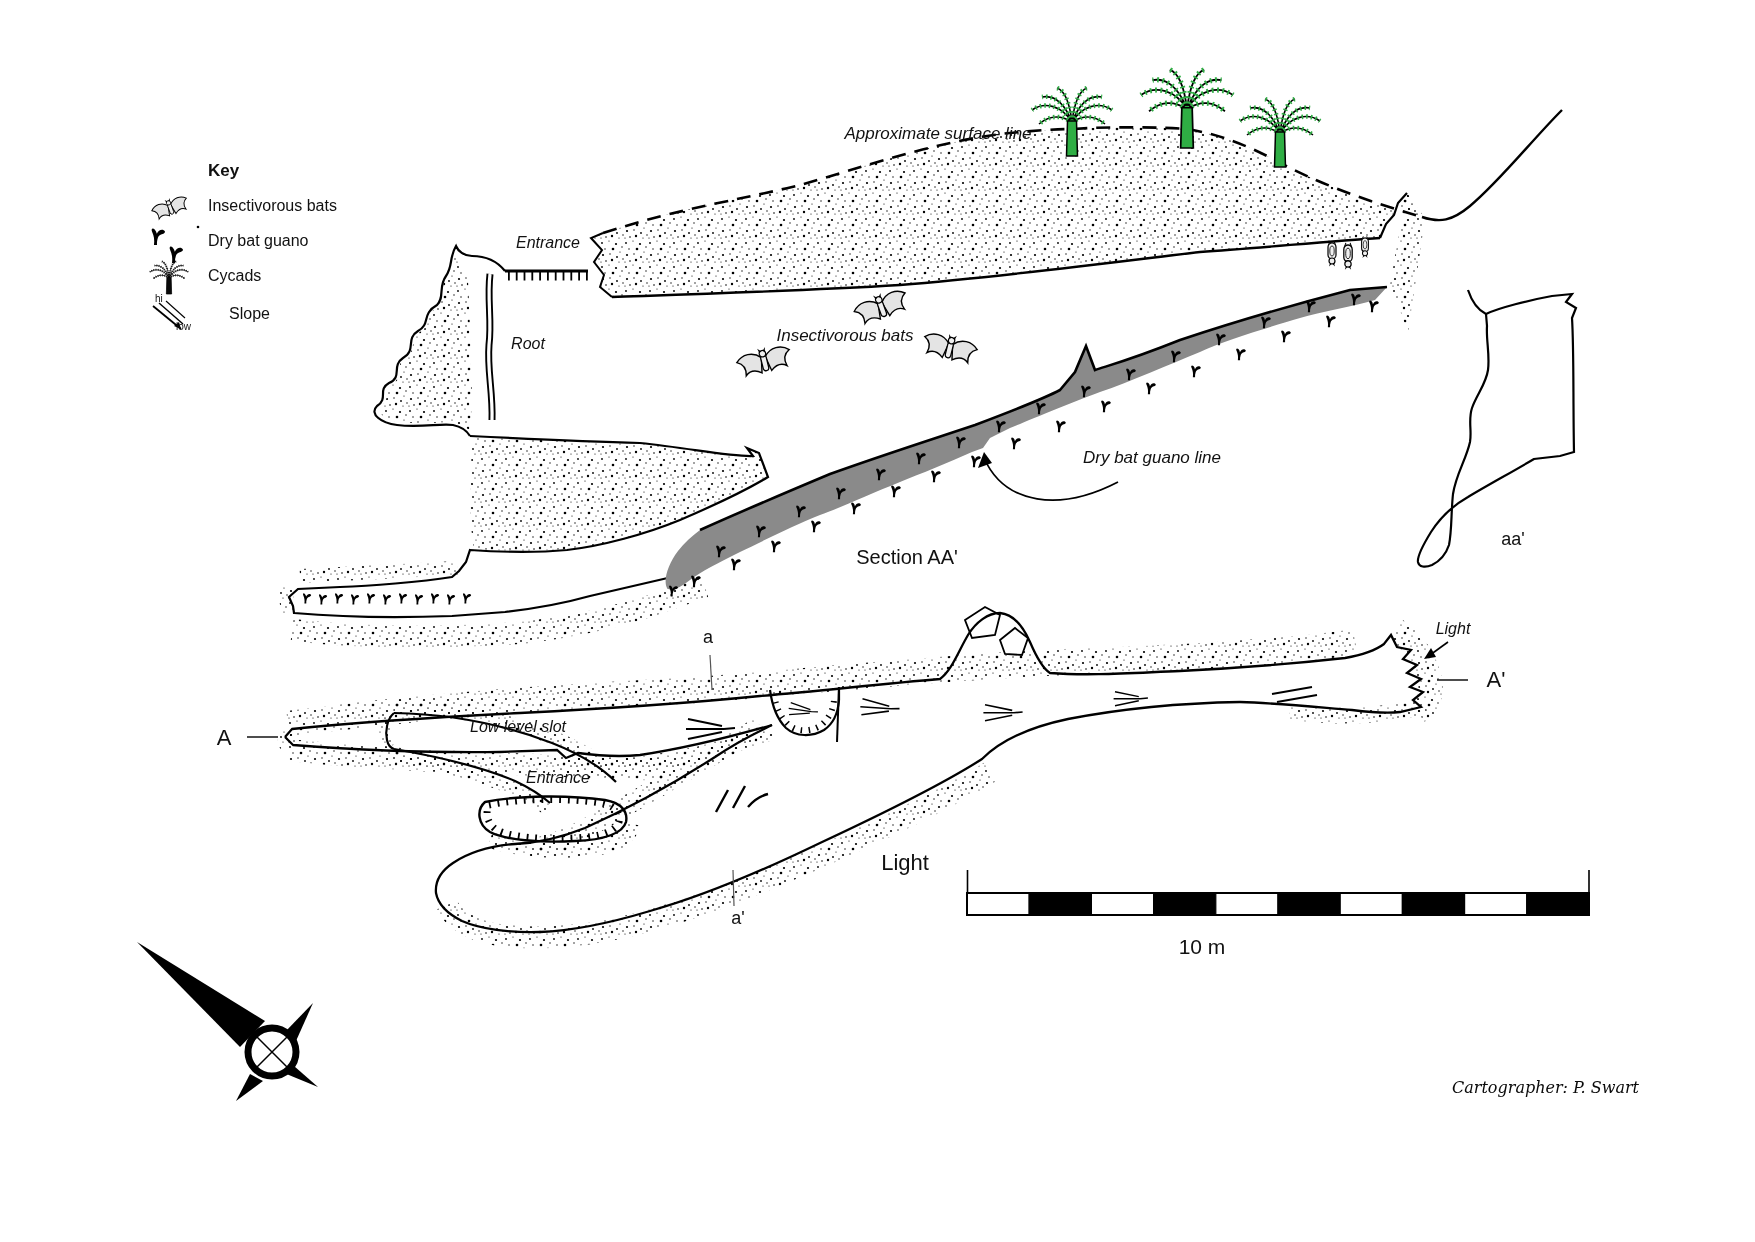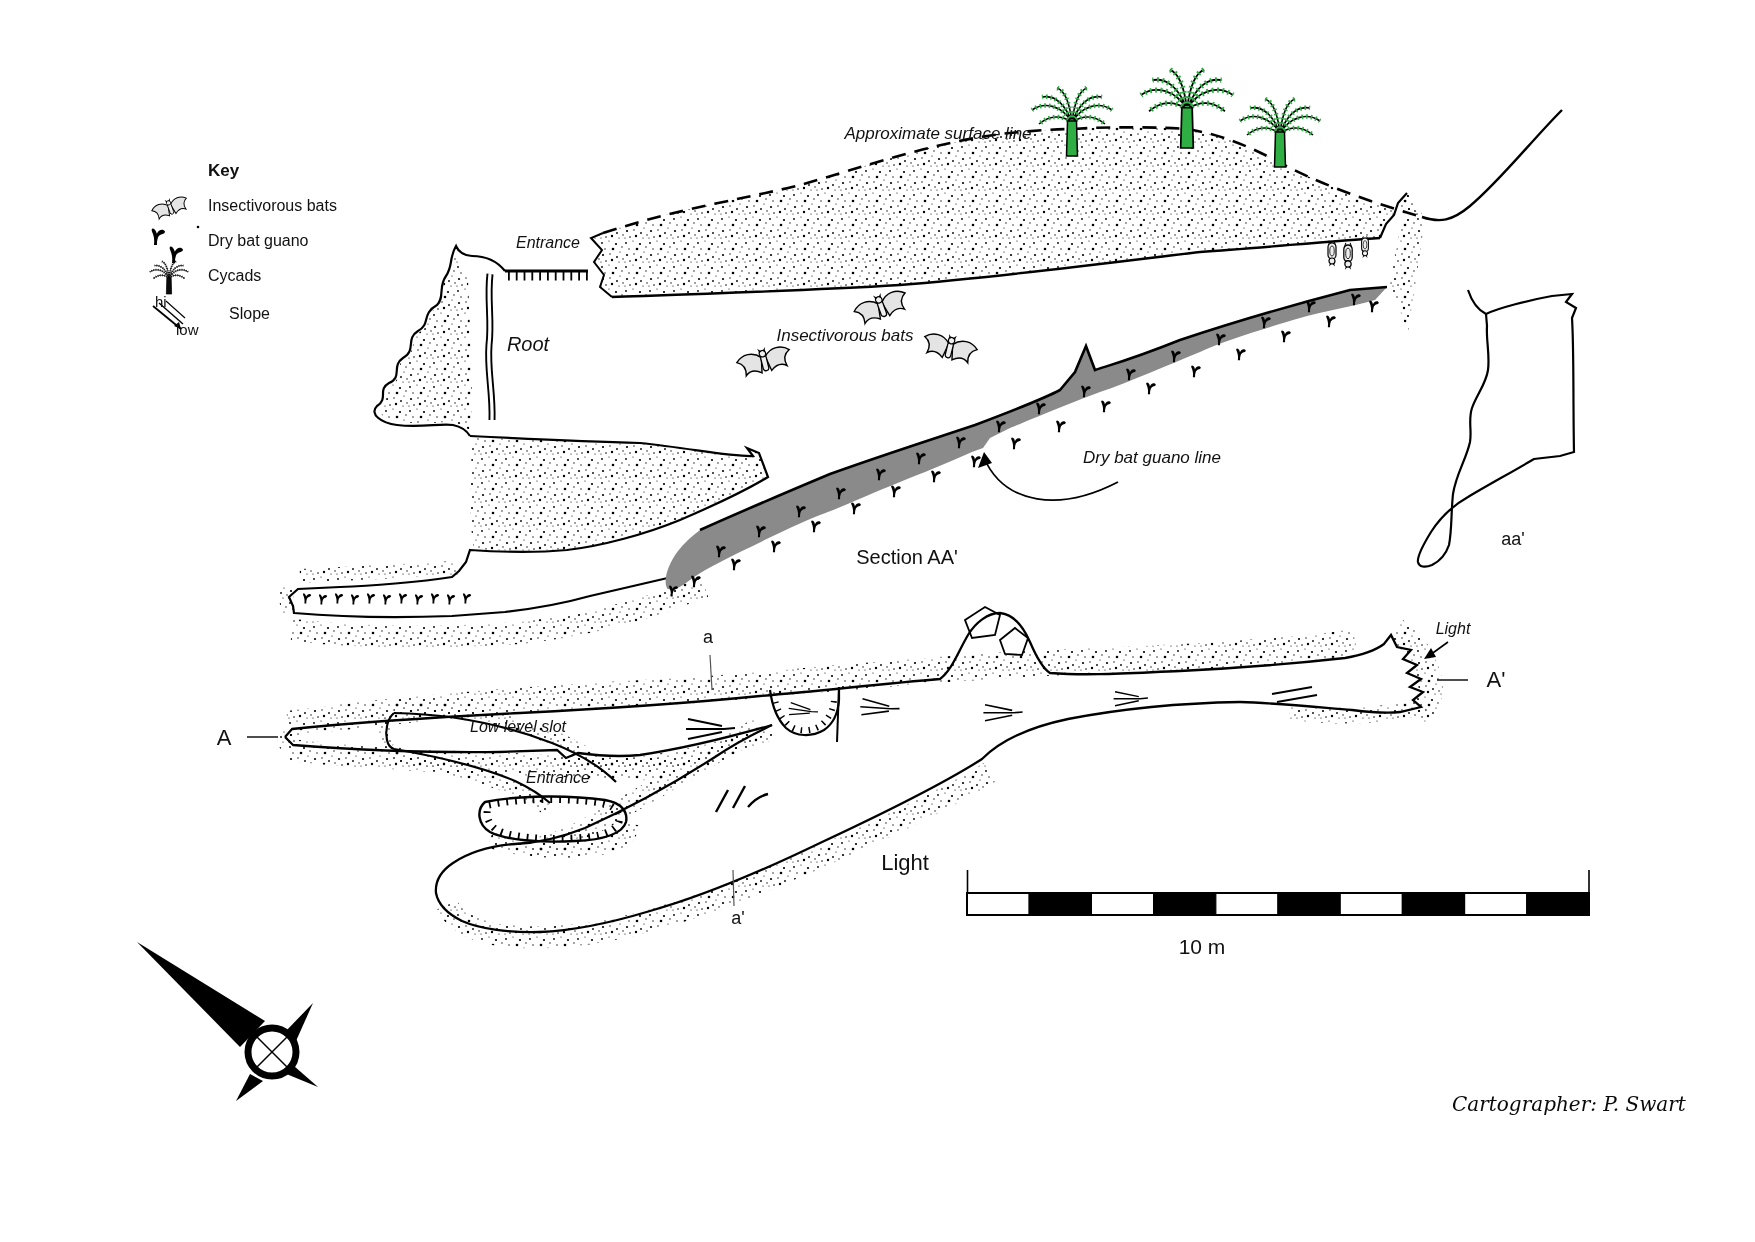--- a/index.html
+++ b/index.html
@@ -4,23 +4,23 @@
 <style>
   html,body{margin:0;padding:0;background:#fff;}
   #stage{position:relative;width:1755px;height:1242px;background:#ffffff;overflow:hidden;
          font-family:"Liberation Sans",sans-serif;color:#0a0a0a;}
   #drawing{position:absolute;left:0;top:0;}
   .lbl{position:absolute;white-space:nowrap;transform:translate(-50%,-50%);
        font-family:"Liberation Sans",sans-serif;color:#111;}
   .it{font-style:italic;}
   .key-title{font-weight:bold;font-size:17px;transform:none;}
   .key-item{font-size:16px;transform:none;}
-  .tiny{font-size:15px;transform:none;}
+  .tiny{font-size:10px;transform:none;}
   .credit{position:absolute;font-family:"DejaVu Serif","Liberation Serif",serif;
-          font-style:italic;font-size:20px;white-space:nowrap;margin-top:14px;}
+          font-style:italic;font-size:16px;white-space:nowrap;}
   
   #cave-table{position:absolute;left:393px;top:1010px;border-collapse:collapse;
               font-size:17px;table-layout:fixed;}
   #cave-table td{border:2px solid #000;padding:3px 8px;height:24px;white-space:nowrap;
                  overflow:hidden;background:#fff;}
   #cave-table td.hd{font-weight:bold;}
   #cave-table{border:3px solid #000;}
   .w1{width:140px}.w2{width:340px}.w3{width:135px}.w4{width:300px}
 </style>
 </head>
@@ -344,21 +344,21 @@
 <div class="lbl key-title" style="left:208px;top:161px;">Key</div>
 <div class="lbl key-item" style="left:208px;top:197px;transform:none;">Insectivorous bats</div>
 <div class="lbl key-item" style="left:208px;top:232px;transform:none;">Dry bat guano</div>
 <div class="lbl key-item" style="left:208px;top:267px;transform:none;">Cycads</div>
 <div class="lbl key-item" style="left:196px;top:305px;transform:none;margin-left:33px;">Slope</div>
 <div class="lbl tiny" style="left:155px;top:293px;">hi</div>
 <div class="lbl tiny" style="left:176px;top:321px;">low</div>
 
 <div class="lbl it" style="left:938px;top:134px;font-size:17px;">Approximate surface line</div>
 <div class="lbl it" style="left:548px;top:243px;font-size:16px;">Entrance</div>
-<div class="lbl it" style="left:528px;top:344px;font-size:20px;text-align:right;">Root</div>
+<div class="lbl it" style="left:528px;top:344px;font-size:16px;text-align:right;">Root</div>
 <div class="lbl it" style="left:845px;top:336px;font-size:17px;">Insectivorous bats</div>
 <div class="lbl it" style="left:1152px;top:458px;font-size:17px;">Dry bat guano line</div>
 <div class="lbl" style="left:907px;top:557px;font-size:20px;">Section AA'</div>
 <div class="lbl" style="left:1513px;top:539px;font-size:18px;">aa'</div>
 
 <div class="lbl" style="left:708px;top:637px;font-size:18px;">a</div>
 <div class="lbl" style="left:224px;top:738px;font-size:22px;">A</div>
 <div class="lbl it" style="left:518px;top:727px;font-size:16px;">Low level slot</div>
 <div class="lbl it" style="left:558px;top:778px;font-size:16px;">Entrance</div>
 <div class="lbl it" style="left:1453px;top:629px;font-size:16px;">Light</div>

